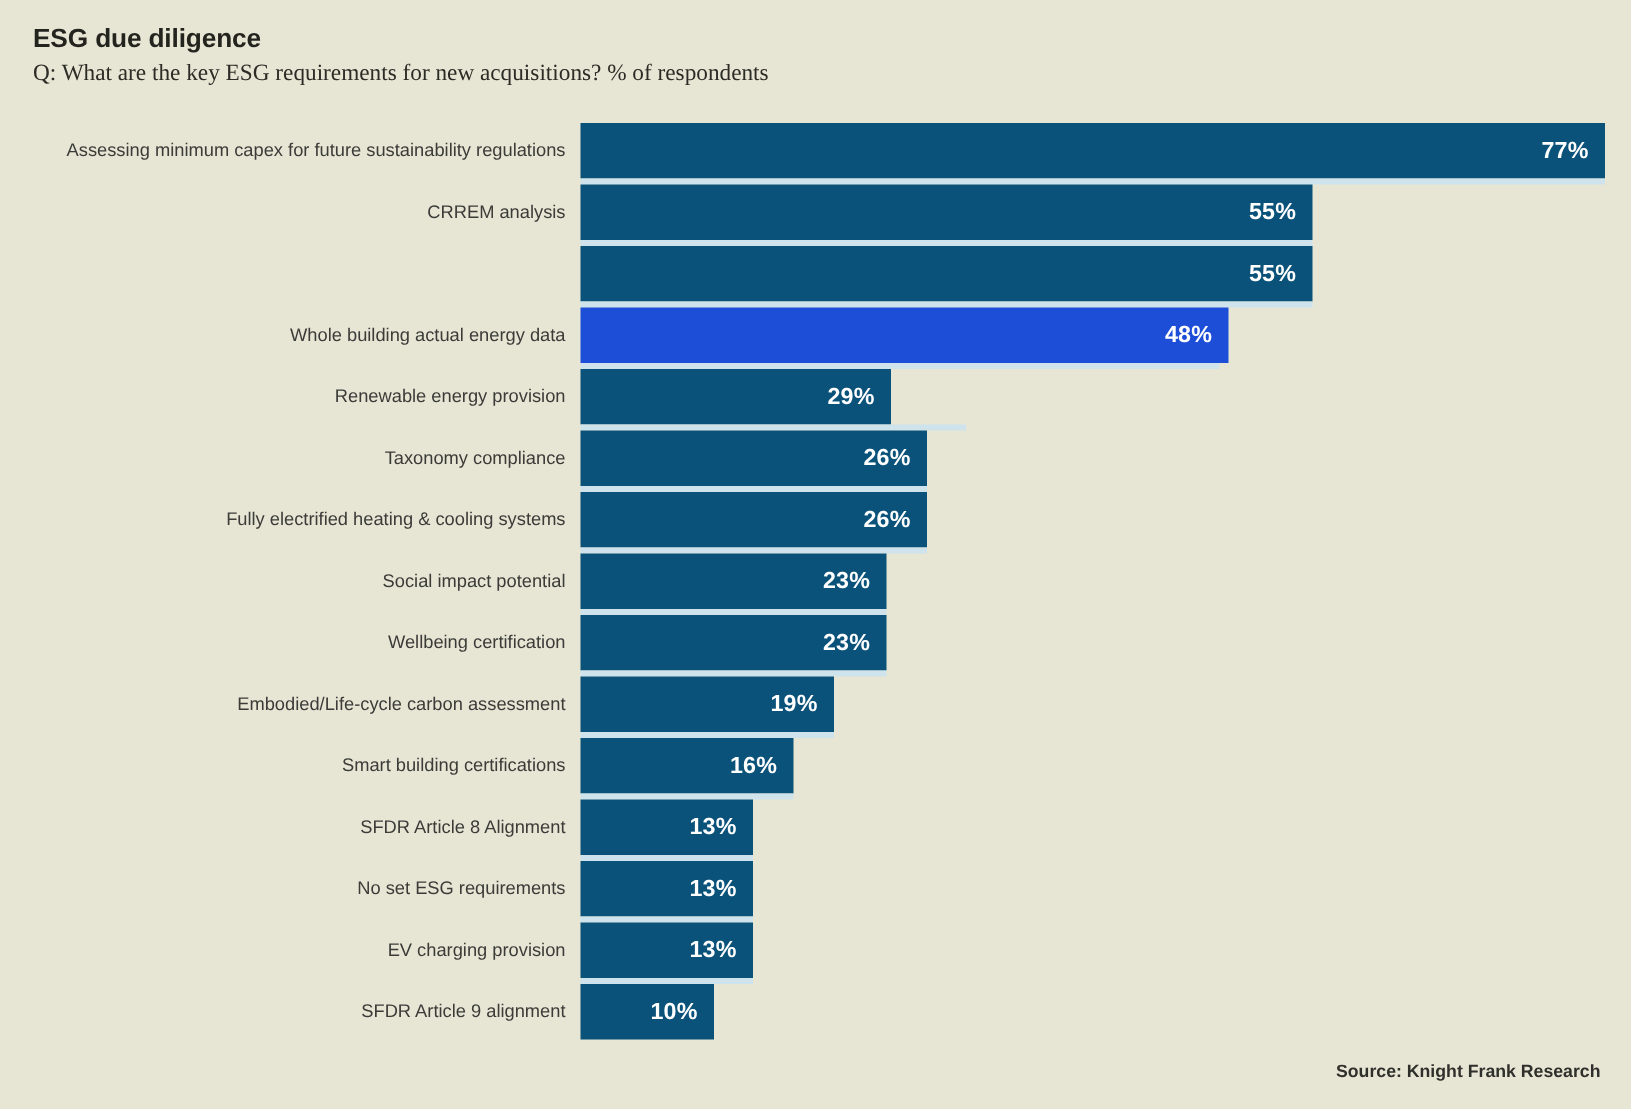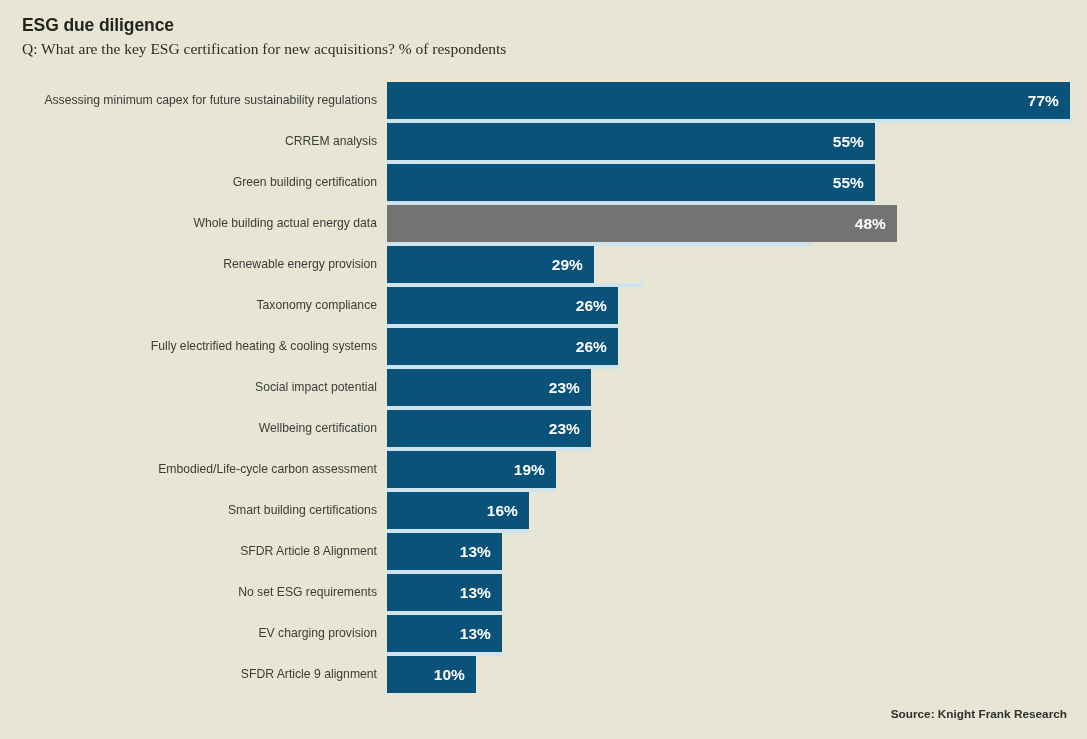--- a/index.html
+++ b/index.html
@@ -123,21 +123,21 @@
     white-space: nowrap;
   }
 </style>
 </head>
 <body>
 
 <div id="chart-root">
 
   <div id="header">
     <div id="chart-title">ESG due diligence</div>
-    <div id="chart-subtitle">Q: What are the key ESG certification for new acquisitions? % of respondents</div>
+    <div id="chart-subtitle">Q: What are the key ESG requirements for new acquisitions? % of respondents</div>
   </div>
 
   <div id="plot-area">
       <div class="bar-row">
         <div class="cat-label">Assessing minimum capex for future sustainability regulations</div>
         <div class="bar-track">
           <div class="bar-fill" style="width: 683px; background: rgb(10, 82, 121);">
             <span class="bar-value">77%</span>
           </div>
         </div>
@@ -146,32 +146,31 @@
       <div class="bar-row">
         <div class="cat-label">CRREM analysis</div>
         <div class="bar-track">
           <div class="bar-fill" style="width: 488px; background: rgb(10, 82, 121);">
             <span class="bar-value">55%</span>
           </div>
         </div>
         <div class="bar-sep" style="width: 488px; background: rgb(207, 227, 236);"></div>
       </div>
       <div class="bar-row">
-        <div class="cat-label">Green building certification</div>
         <div class="bar-track">
           <div class="bar-fill" style="width: 488px; background: rgb(10, 82, 121);">
             <span class="bar-value">55%</span>
           </div>
         </div>
         <div class="bar-sep" style="width: 488px; background: rgb(207, 227, 236);"></div>
       </div>
       <div class="bar-row">
         <div class="cat-label">Whole building actual energy data</div>
         <div class="bar-track">
-          <div class="bar-fill" style="width: 510px; background: #737373;">
+          <div class="bar-fill" style="width: 432px; background: #1d4ed8;">
             <span class="bar-value">48%</span>
           </div>
         </div>
         <div class="bar-sep" style="width: 426px; background: rgb(207, 227, 236);"></div>
       </div>
       <div class="bar-row">
         <div class="cat-label">Renewable energy provision</div>
         <div class="bar-track">
           <div class="bar-fill" style="width: 207px; background: rgb(10, 82, 121);">
             <span class="bar-value">29%</span>

